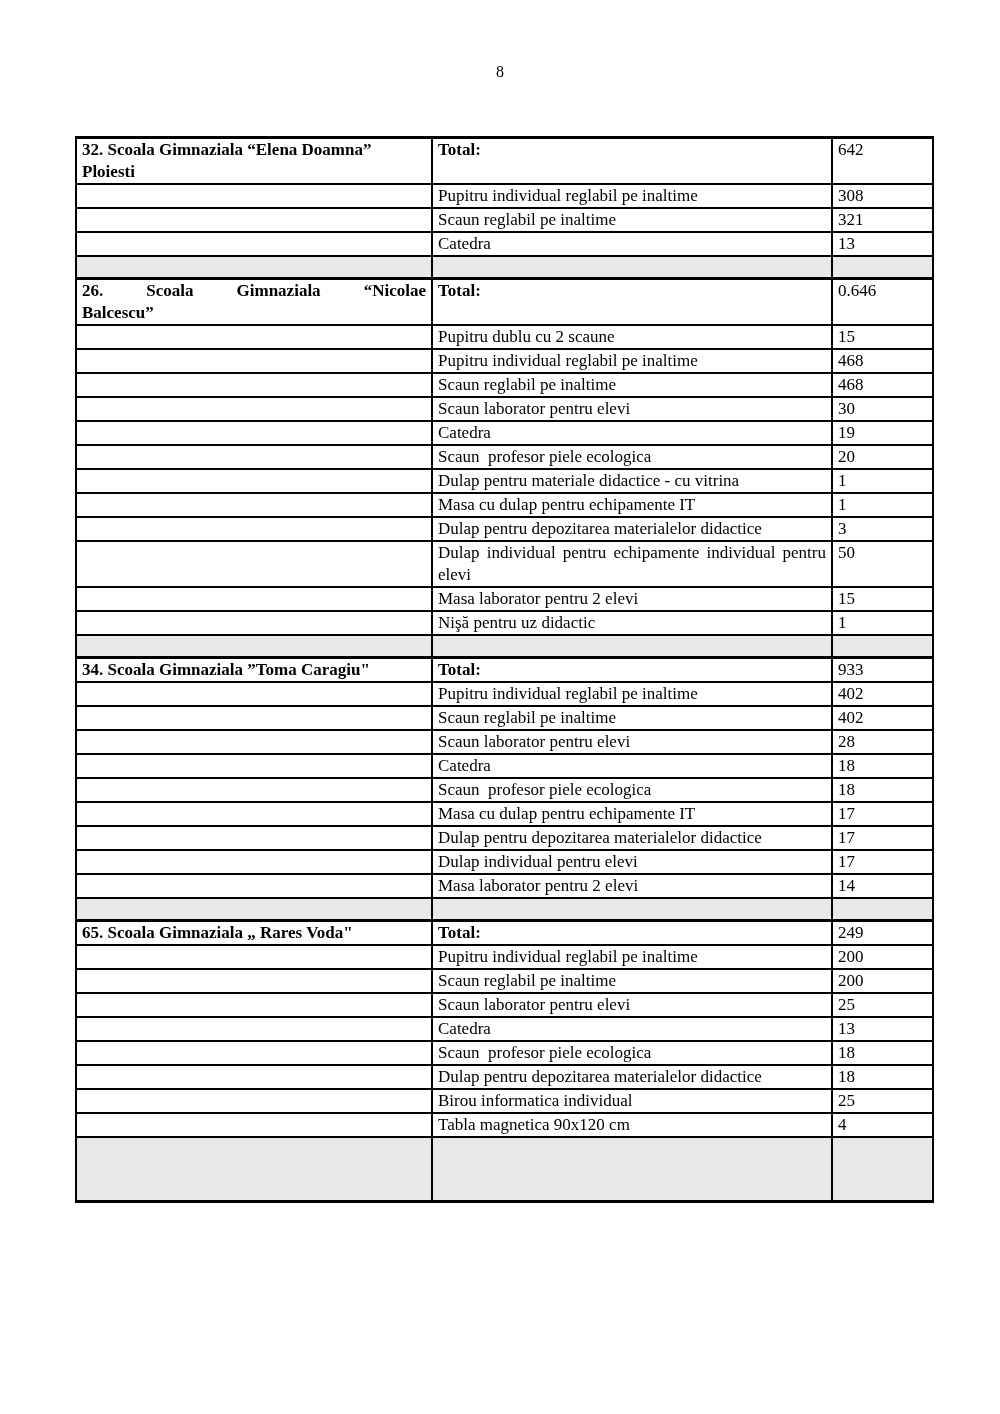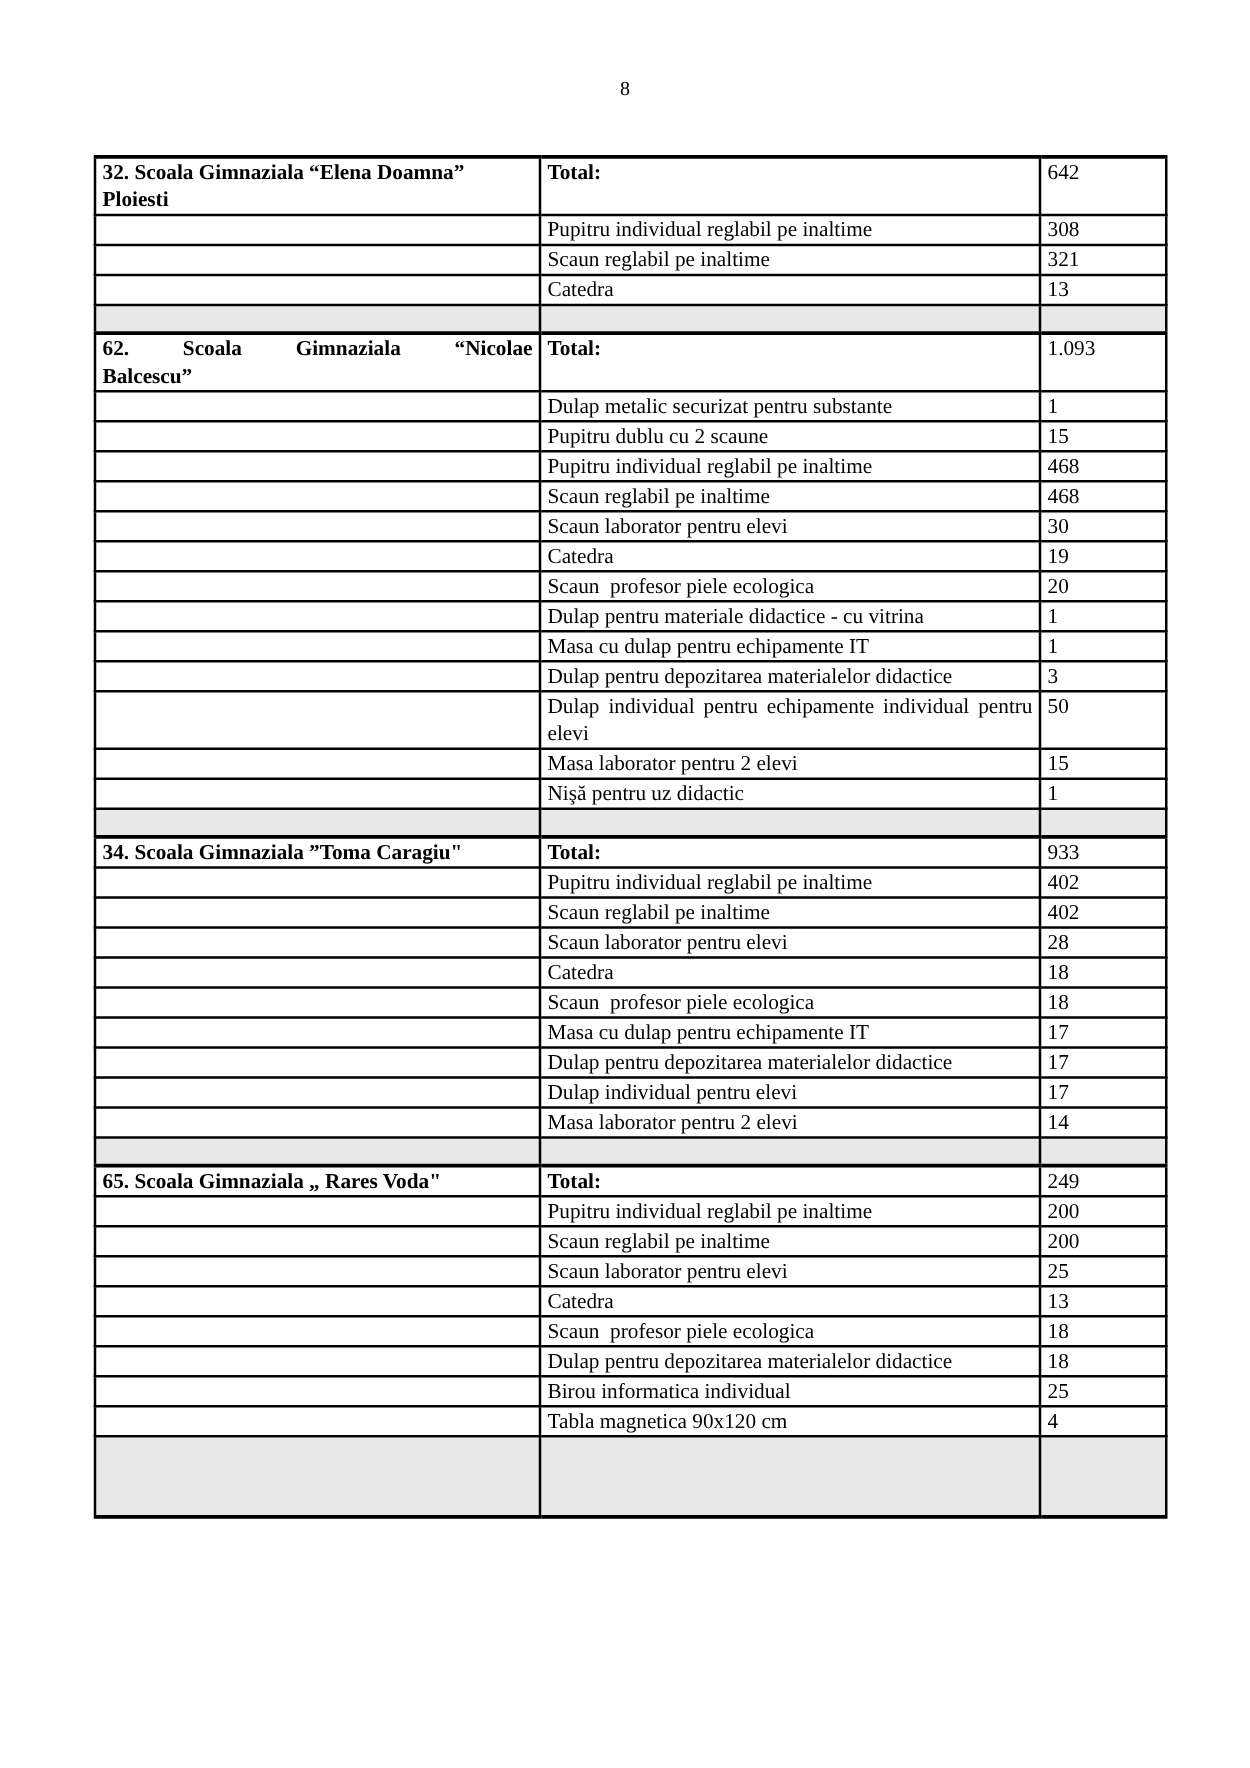--- a/index.html
+++ b/index.html
@@ -17,21 +17,21 @@
     top: 62px;
     left: 0;
     width: 1000px;
     text-align: center;
     font-size: 16px;
     line-height: 20px;
   }
   table.inv {
     position: absolute;
     left: 75px;
-    top: 124px;
+    top: 136px;
     width: 857px;
     border-collapse: collapse;
     table-layout: fixed;
   }
   table.inv td {
     border: 2px solid #000000;
     padding: 0 5px;
     vertical-align: top;
     font-size: 17px;
     line-height: 22px;
@@ -89,34 +89,29 @@
       </tr>
       <tr class="sep">
         <td style="background: rgb(232, 232, 232);"></td>
         <td style="background: rgb(232, 232, 232);"></td>
         <td style="background: rgb(232, 232, 232);"></td>
       </tr>
 
       <tr class="sec-head">
         <td class="c-name">
           <div class="name-line1-flex">
-            <span>62.</span>
+            <span>26.</span>
             <span>Scoala</span>
             <span>Gimnaziala</span>
             <span>“Nicolae</span>
           </div>
           <div>Balcescu”</div>
         </td>
         <td class="c-item">Total:</td>
-        <td class="c-qty">1.093</td>
-      </tr>
-      <tr>
-        <td class="c-name"></td>
-        <td class="c-item">Dulap metalic securizat pentru substante</td>
-        <td class="c-qty">1</td>
+        <td class="c-qty">0.646</td>
       </tr>
       <tr>
         <td class="c-name"></td>
         <td class="c-item">Pupitru dublu cu 2 scaune</td>
         <td class="c-qty">15</td>
       </tr>
       <tr>
         <td class="c-name"></td>
         <td class="c-item">Pupitru individual reglabil pe inaltime</td>
         <td class="c-qty">468</td>

